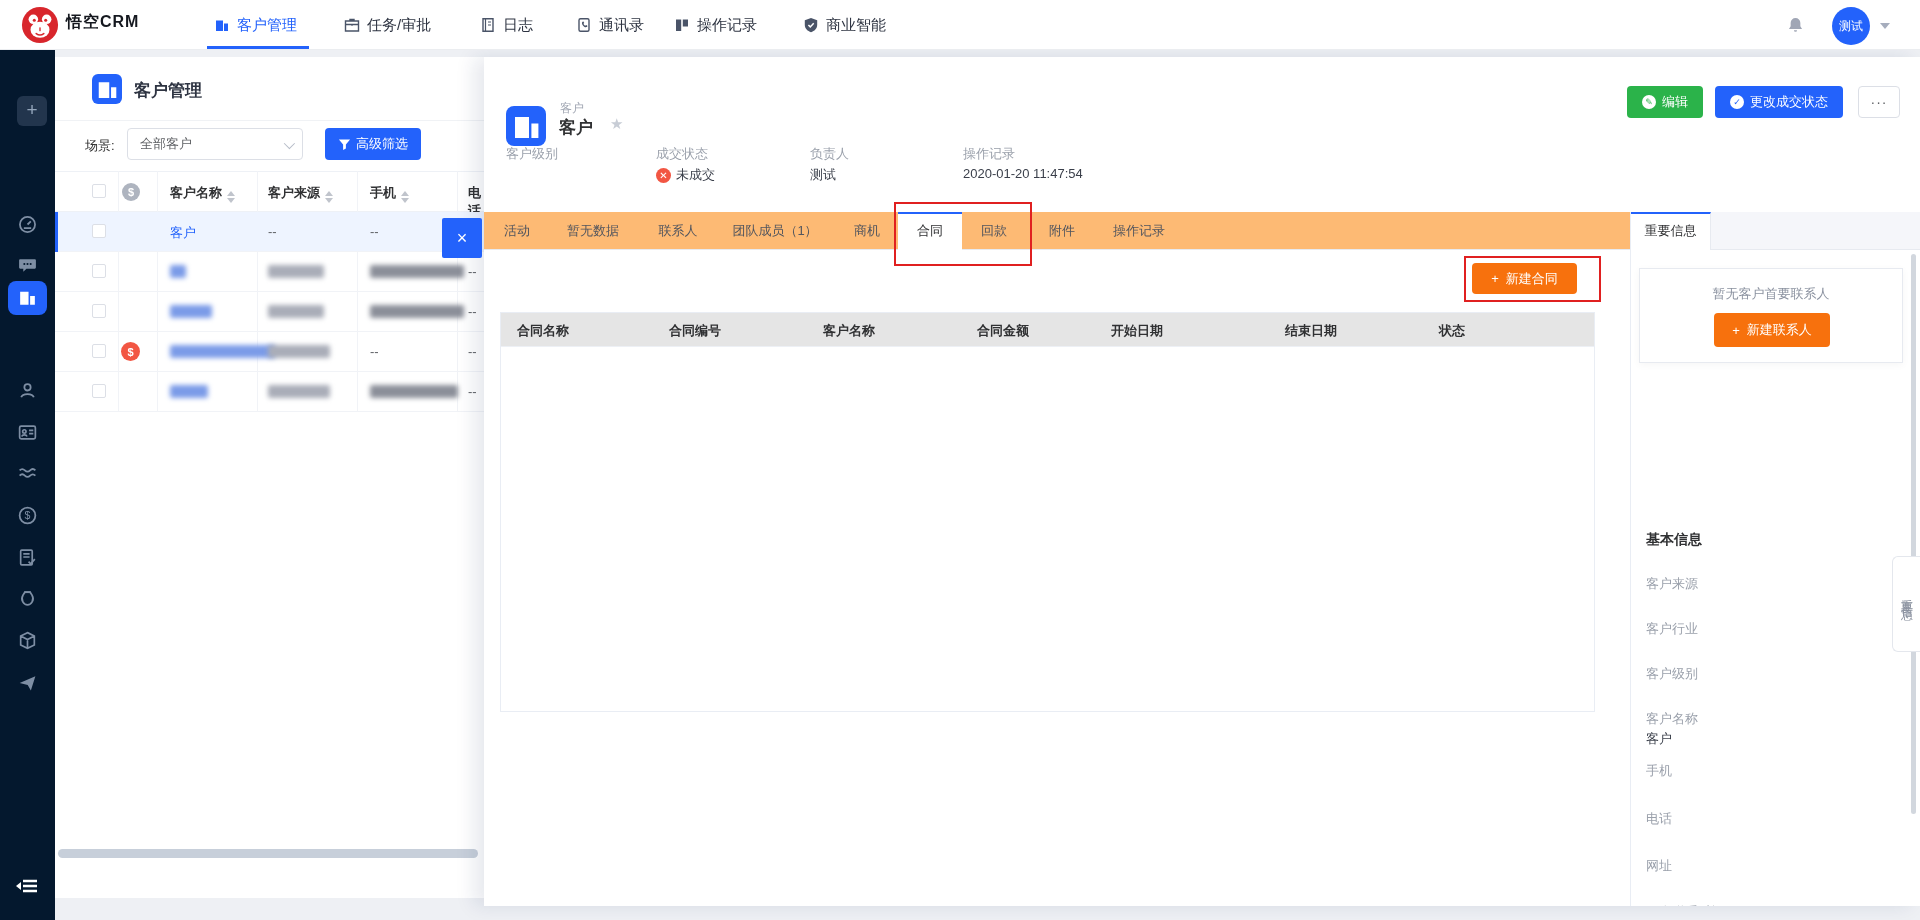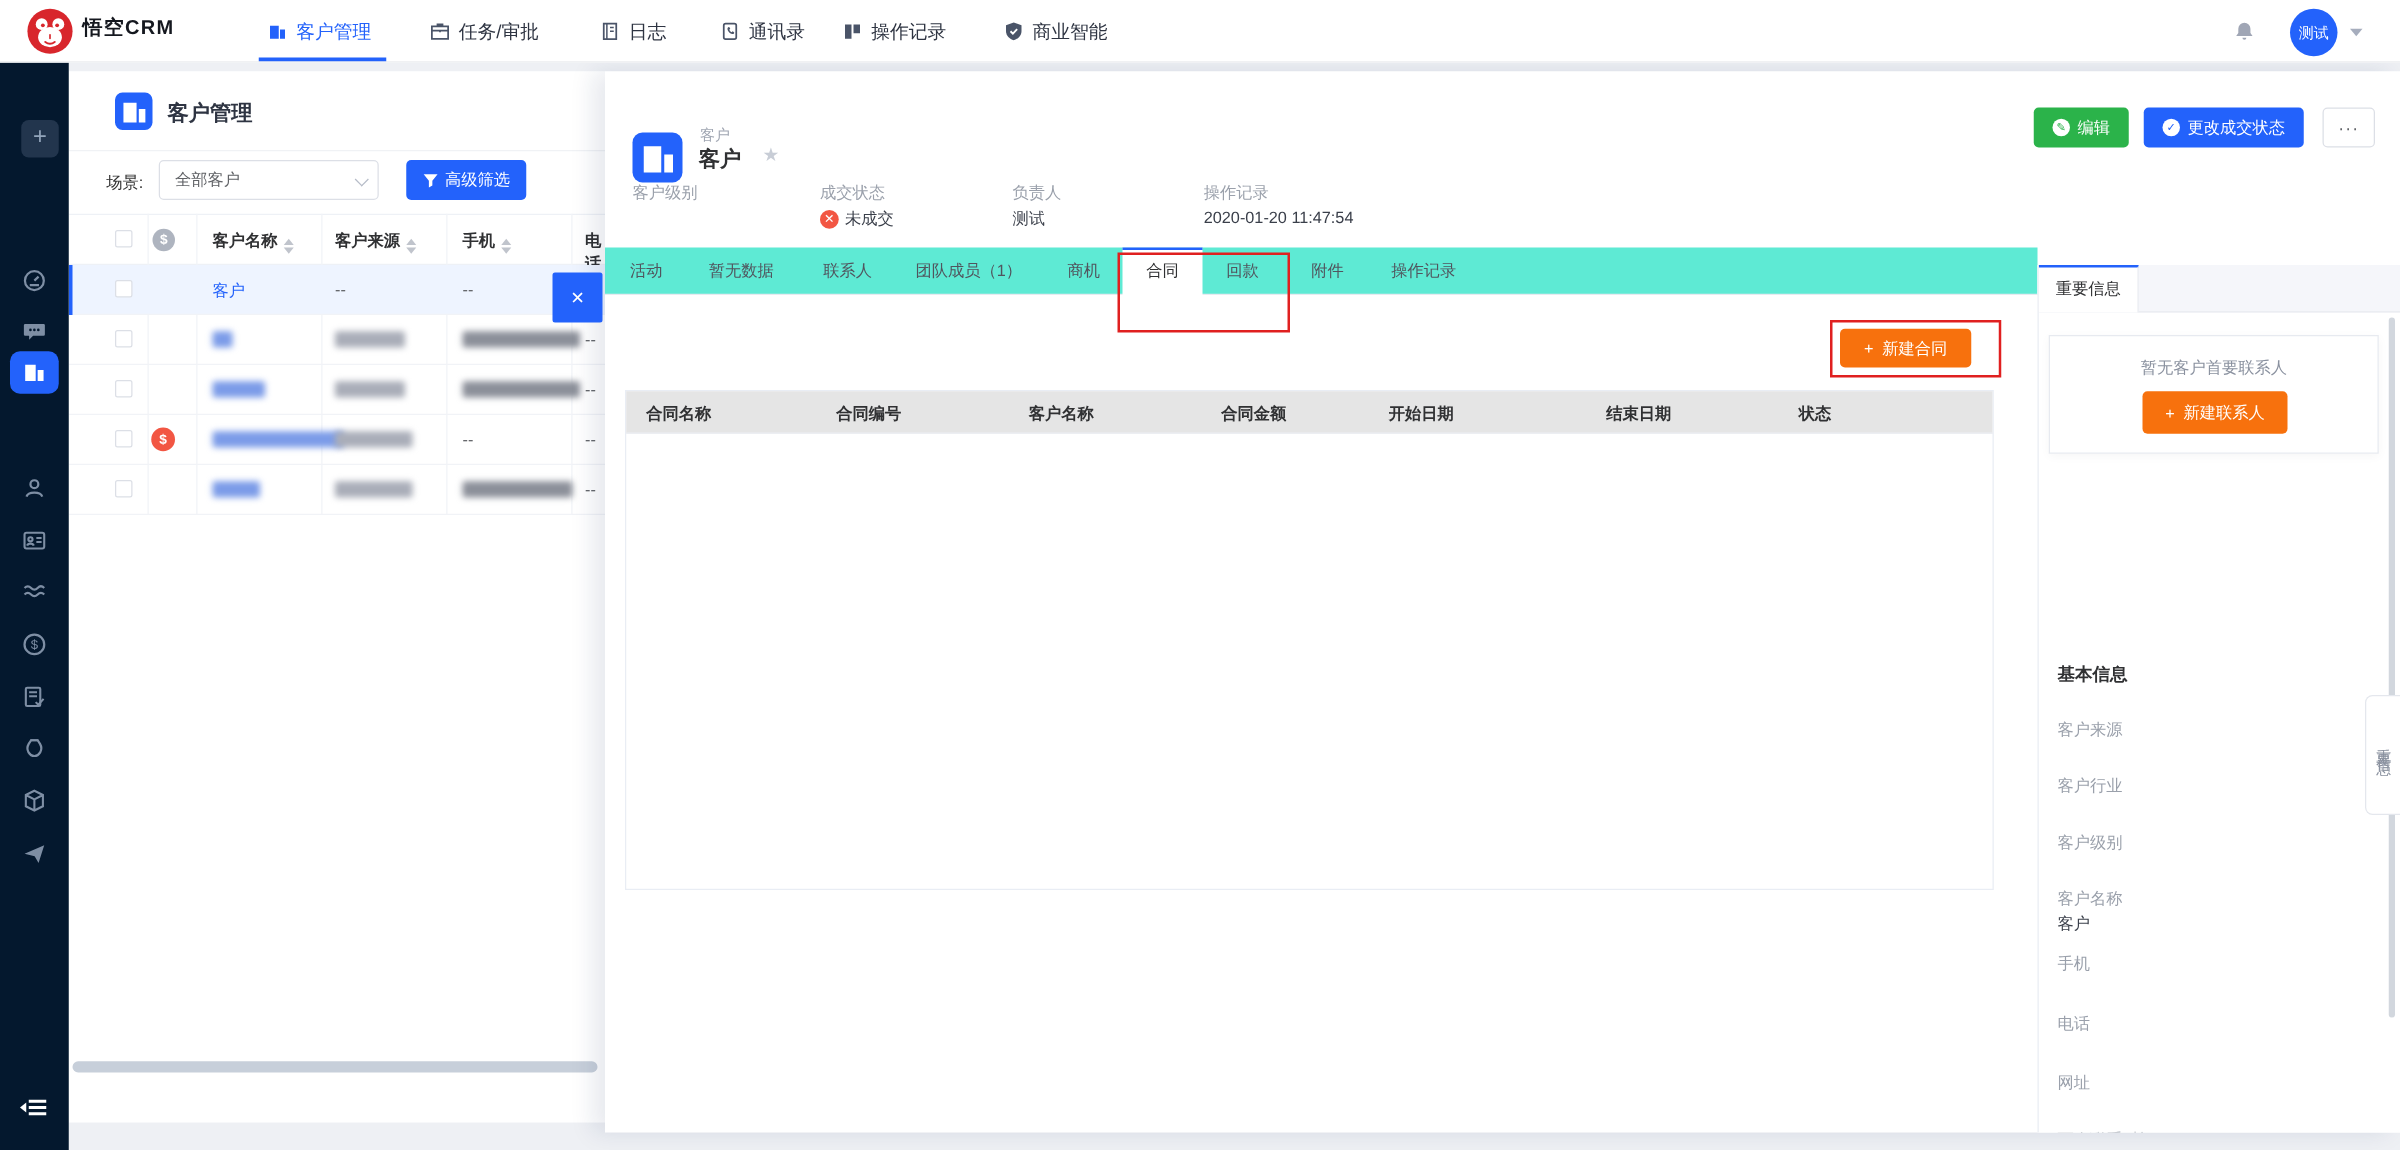--- a/index.html
+++ b/index.html
@@ -64,21 +64,21 @@
   .fld-l { position:absolute; top:88px; font-size:13px; color:#9aa0ab; }
   .fld-v { position:absolute; top:109px; font-size:13px; color:#3a3f4a; display:flex; align-items:center; gap:5px; }
   .st-x { width:15px; height:15px; border-radius:50%; background:#f25643; color:#fff; font-size:10px; line-height:15px; text-align:center; display:inline-block; }
   .btn { position:absolute; top:29px; height:32px; border-radius:4px; font-size:13px; color:#fff; display:flex; align-items:center; justify-content:center; gap:6px; cursor:pointer; }
   .btn .bic { width:14px; height:14px; border-radius:50%; background:#fff; font-size:9px; line-height:14px; text-align:center; }
   .btn-edit { left:1143px; width:76px; background:#2bb34a; }
   .btn-edit .bic { color:#2bb34a; }
   .btn-status { left:1231px; width:128px; background:#2362fb; }
   .btn-status .bic { color:#2362fb; }
   .btn-more { position:absolute; left:1374px; top:29px; width:42px; height:32px; border:1px solid #dcdfe6; border-radius:4px; color:#606266; font-size:14px; letter-spacing:1px; text-align:center; line-height:30px; cursor:pointer; background:#fff; }
-  .tabbar { position:absolute; left:0; top:141px; width:1146px; height:38px; background:#5eead4; border-bottom:1px solid #e7eaf0; }
+  .tabbar { position:absolute; left:0; top:155px; width:1146px; height:38px; background:#fdba74; border-bottom:1px solid #e7eaf0; }
   .tab { position:absolute; top:0; height:38px; line-height:38px; text-align:center; font-size:13px; color:#51555e; cursor:pointer; }
   .tab.active { background:#fff; color:#303133; border-top:2px solid #2362fb; line-height:34px; }
   .new-contract { position:absolute; left:988px; top:206px; width:105px; height:31px; background:#f7710d; border-radius:4px; color:#fff; font-size:13px; display:flex; align-items:center; justify-content:center; gap:7px; cursor:pointer; }
   .c-table { position:absolute; left:16px; top:255px; width:1095px; height:400px; border:1px solid #e9edf4; }
   .c-thead { position:absolute; left:0; top:0; width:100%; height:34px; background:#e5e5e5; border-bottom:1px solid #edf0f5; font-size:13px; font-weight:bold; color:#303133; }
   .c-th { position:absolute; top:9px; }
   .empty { position:absolute; left:0; top:212px; width:100%; text-align:center; font-size:13px; color:#9aa0ab; }
 
   
   .rpanel { position:absolute; left:1146px; top:155px; width:290px; height:694px; border-left:1px solid #e9edf4; background:#fff; overflow:hidden; }

